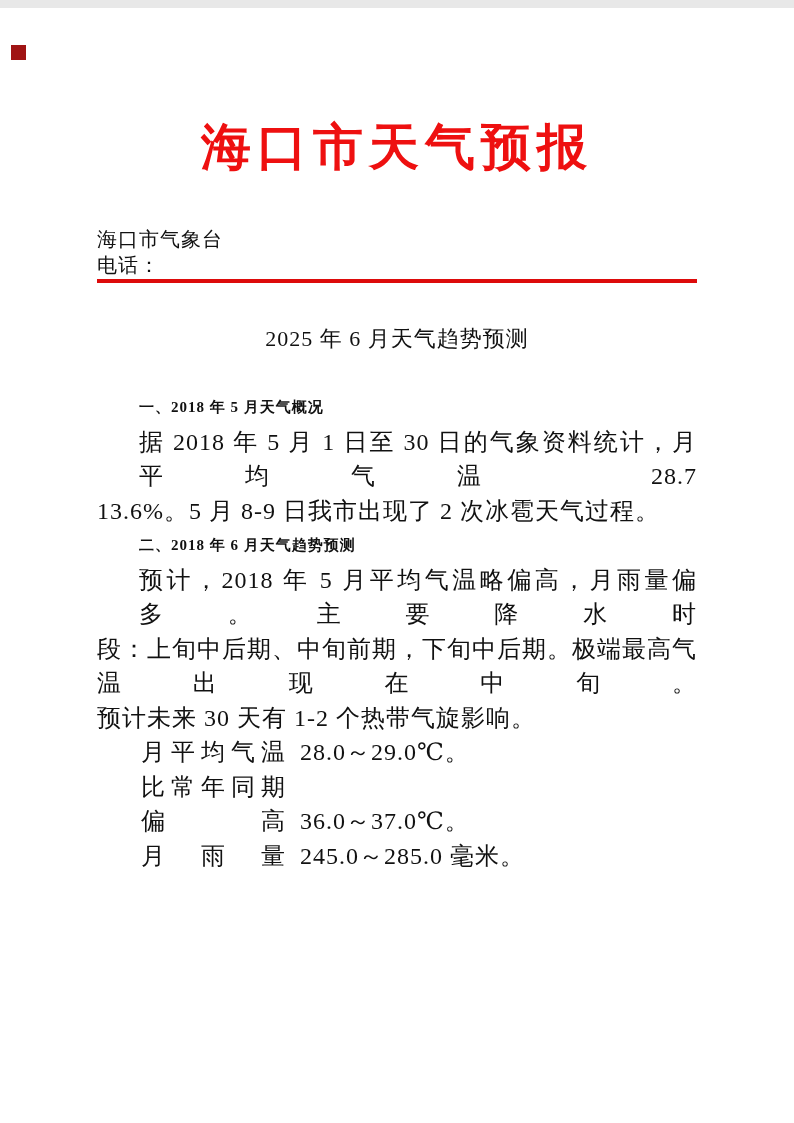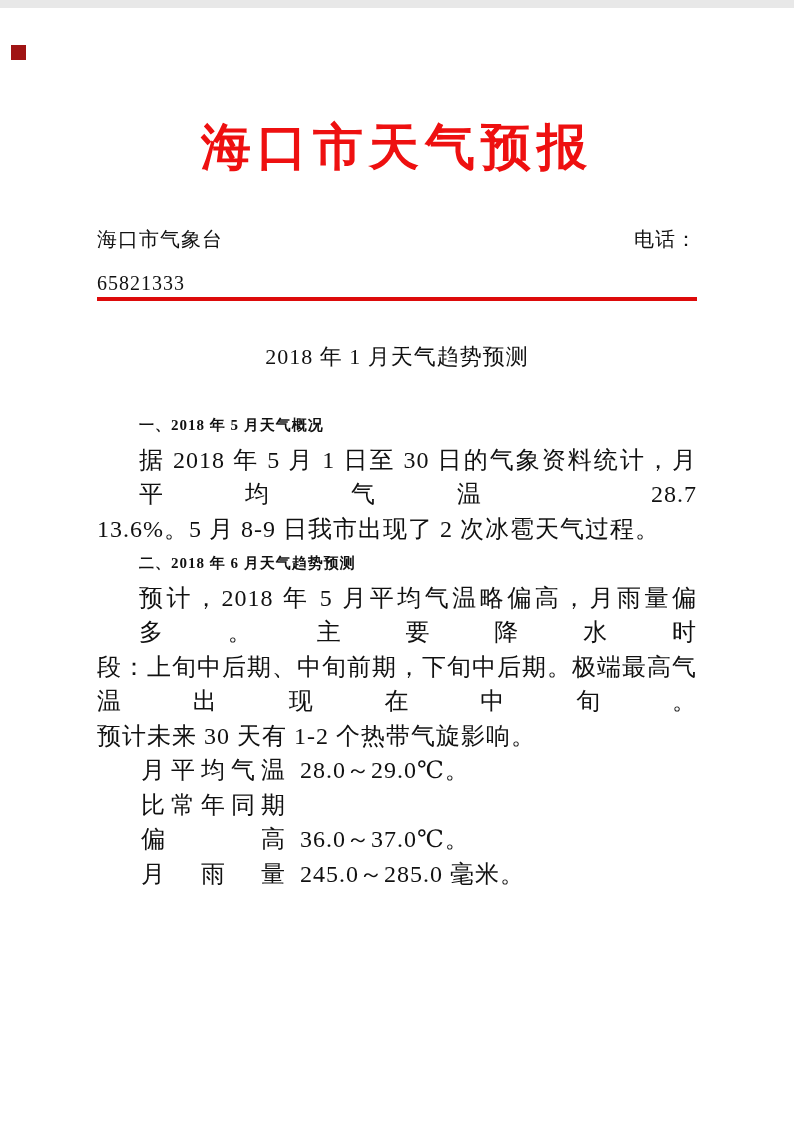--- a/index.html
+++ b/index.html
@@ -33,20 +33,21 @@
     white-space: nowrap;
   }
   .agency-row {
     margin-top: 47px;
     display: flex;
     justify-content: space-between;
     align-items: baseline;
     font-size: 20px;
     line-height: 26px;
     letter-spacing: 1px;
+    flex-direction: column;
   }
   .phone-number {
     margin-top: 18px;
     font-size: 20px;
     line-height: 26px;
     letter-spacing: 1px;
   }
   .red-rule {
     margin-top: 1px;
     height: 4px;
@@ -102,25 +103,24 @@
   <div class="corner-mark" style="background: rgb(160, 20, 20);"></div>
   <div class="content">
 
     <h1 class="doc-title" style="color: rgb(238, 16, 16);">海口市天气预报</h1>
 
     <div class="agency-row">
       <span>海口市气象台</span>
       <span>电话：</span>
     </div>
 
-    <div class="phone-number">65821333</div>
 
     <div class="red-rule" style="background: rgb(221, 11, 11);"></div>
 
-    <h2 class="forecast-heading">2018 年 1 月天气趋势预测</h2>
+    <h2 class="forecast-heading">2025 年 6 月天气趋势预测</h2>
 
     <div class="sections">
 
       <section class="doc-section">
         <h3 class="section-heading">一、2018 年 5 月天气概况</h3>
         <div class="paragraph">
             <div class="line fill indent">据 2018 年 5 月 1 日至 30 日的气象资料统计，月平均气温 28.7</div>
             <div class="line">13.6%。5 月 8-9 日我市出现了 2 次冰雹天气过程。</div>
           </div>
       </section>

